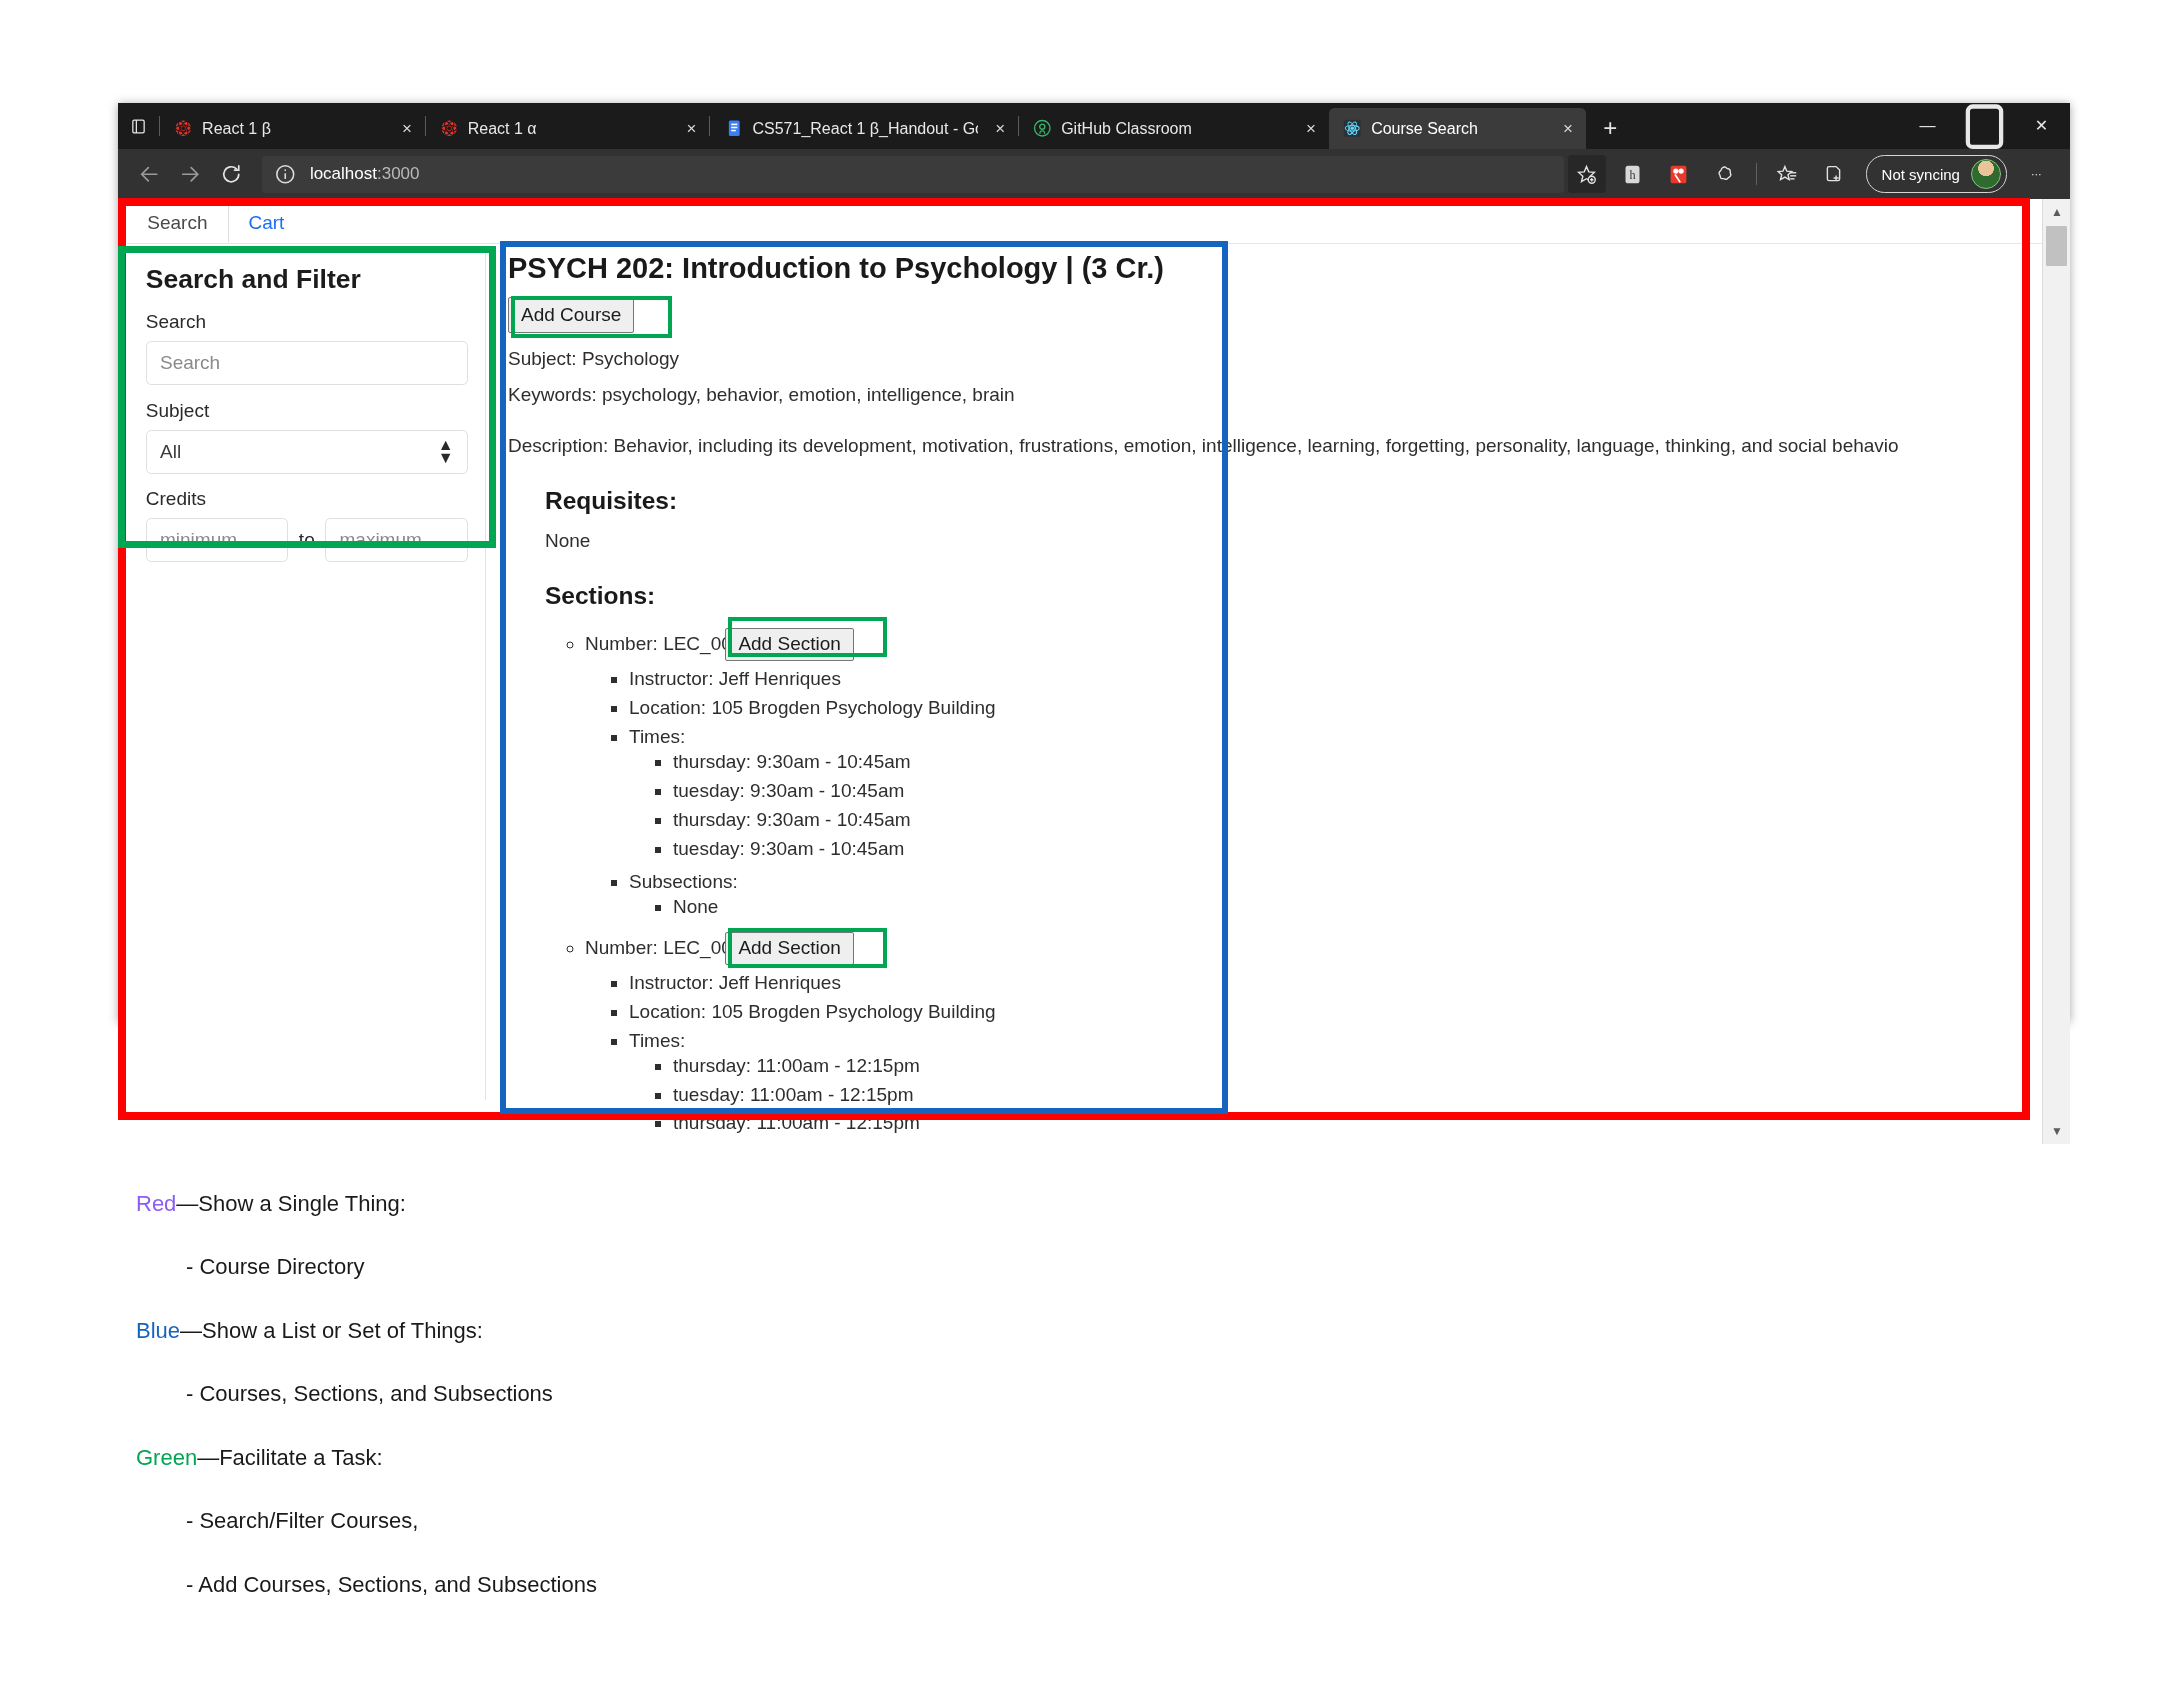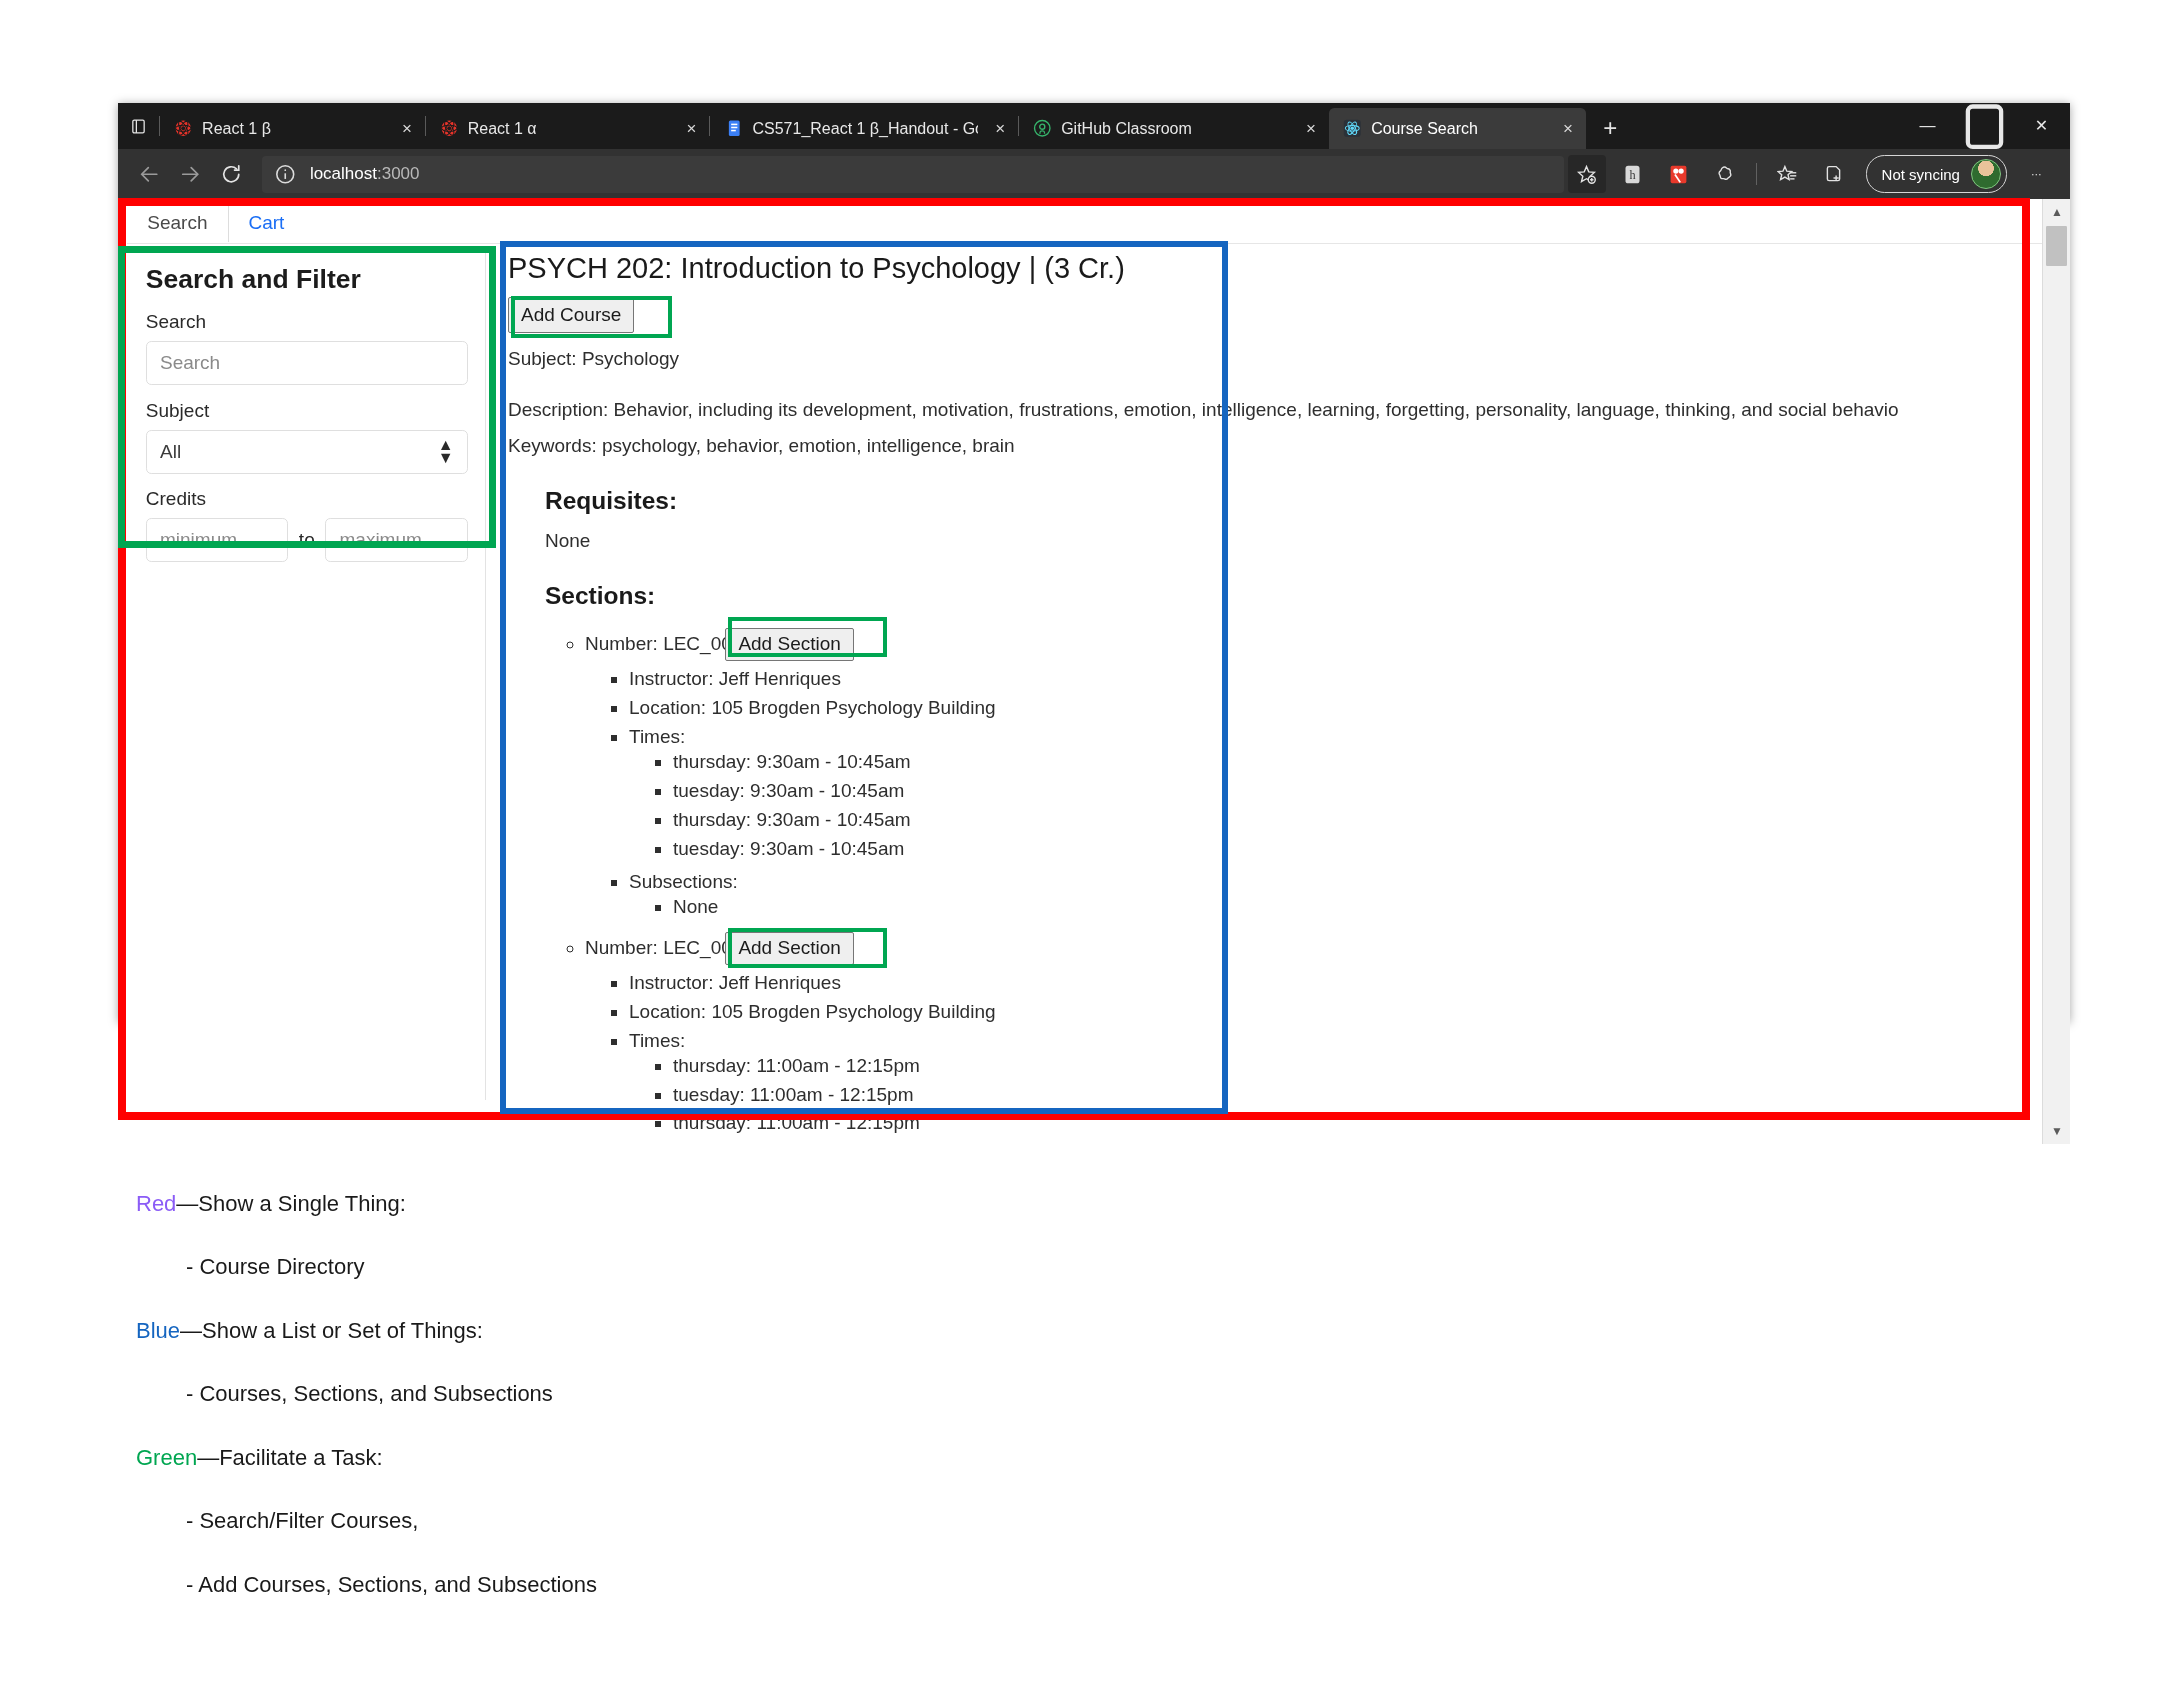--- a/index.html
+++ b/index.html
@@ -269,21 +269,21 @@
 
   
   #course-detail {
     position: absolute;
     left: 390px;
     top: 53px;
     right: 0;
   }
   #course-title {
     font-size: 29px;
-    font-weight: normal;
+    font-weight: bold;
     color: #1a1a1a;
     margin: 0 0 12px 0;
     white-space: nowrap;
   }
   .btn-native {
     display: inline-flex;
     align-items: center;
     justify-content: center;
     background: #efefef;
     border: 1.3px solid #767676;
@@ -643,22 +643,22 @@
           <div class="text-input" id="credit-max">maximum</div>
         </div>
       </div>
 
       <div id="course-detail">
         <div id="course-title">PSYCH 202: Introduction to Psychology | (3 Cr.)</div>
 
         <div class="btn-native" id="add-course-button">Add Course</div>
 
         <div class="detail-line">Subject: Psychology</div>
+        <div class="detail-line">Keywords: psychology, behavior, emotion, intelligence, brain</div>
         <div class="detail-line desc">Description: Behavior, including its development, motivation, frustrations, emotion, intelligence, learning, forgetting, personality, language, thinking, and social behavio</div>
-        <div class="detail-line">Keywords: psychology, behavior, emotion, intelligence, brain</div>
 
         <div class="section-heading">Requisites:</div>
         <div class="sub-text">None</div>
 
         <div class="section-heading">Sections:</div>
 
         <ul class="lvl1">
 
           <li>
             <div class="section-number-row">

